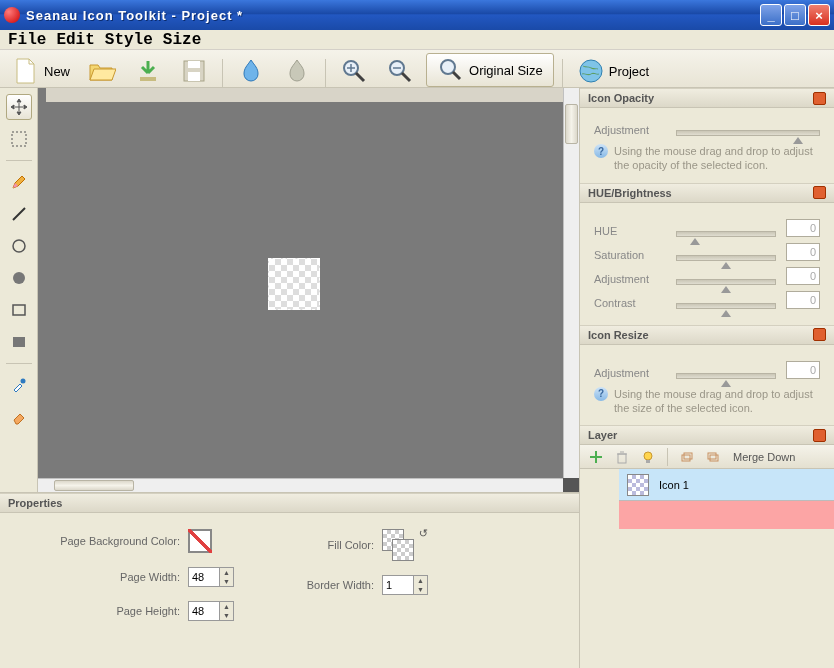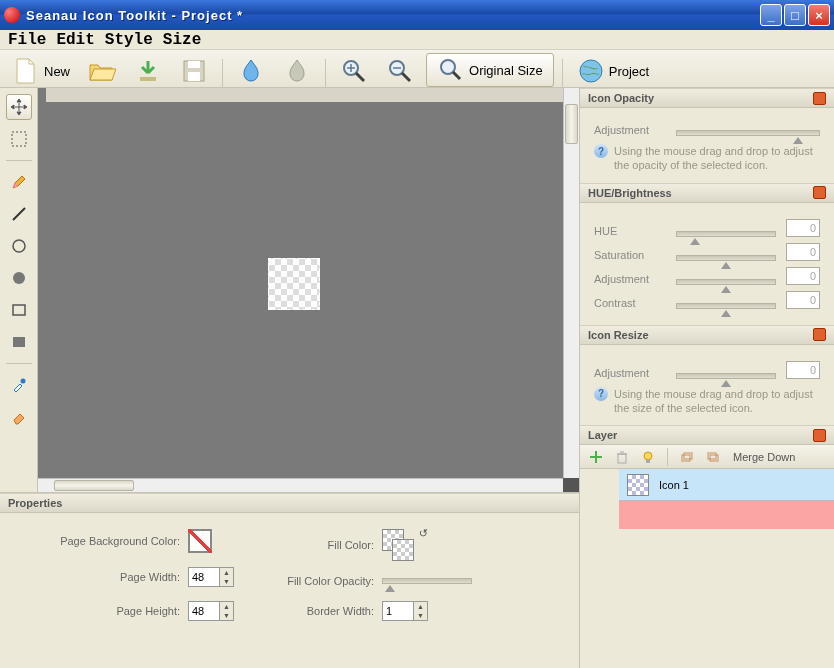--- a/index.html
+++ b/index.html
@@ -419,26 +419,20 @@
     </div>
     <div class="prop-col">
       <div class="prop-row">
           <label class="lblshort">Fill Color:</label>
           <div class="fillswatch">
             <div class="check1"></div>
             <div class="check2"></div>
           </div>
         </div>
       <div class="prop-row">
-          <label class="lblshort">Fill Color Opacity:</label>
-          <div class="slider" style="width:90px">
-            <div class="tri" style="left:8%"></div>
-          </div>
-        </div>
-      <div class="prop-row">
           <label class="lblshort">Border Width:</label>
           <div class="spin">
             <input value="1" style="">
             <div class="arrows">
               <div>▲</div>
               <div>▼</div>
             </div>
           </div>
         </div>
     </div>

